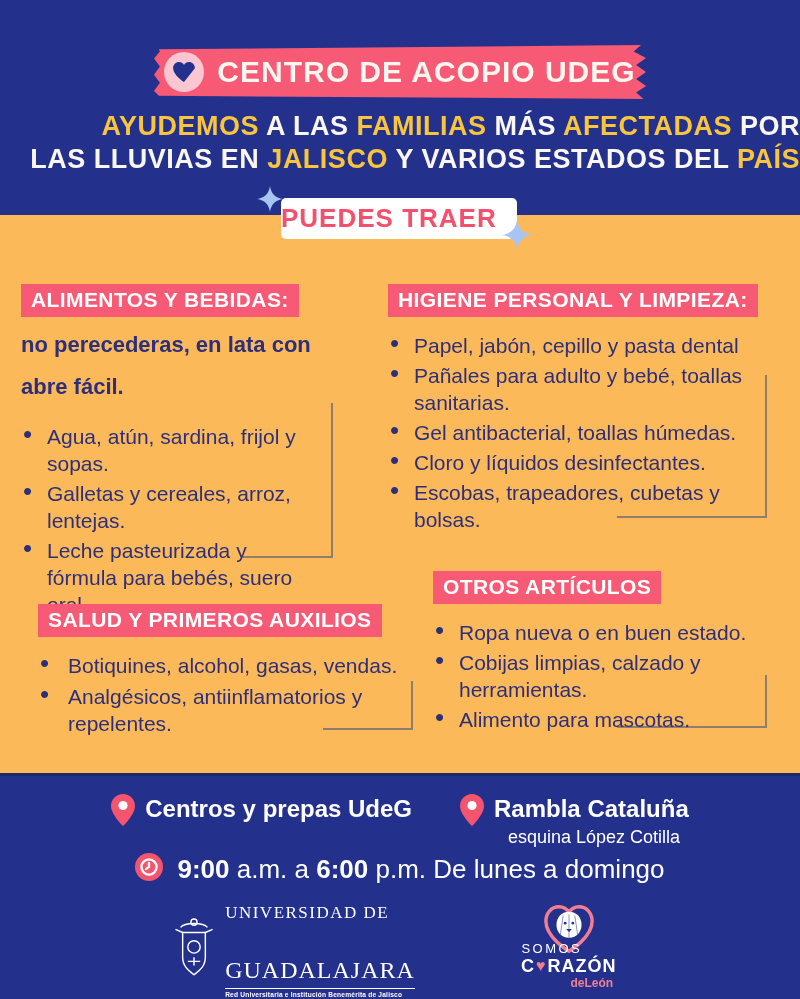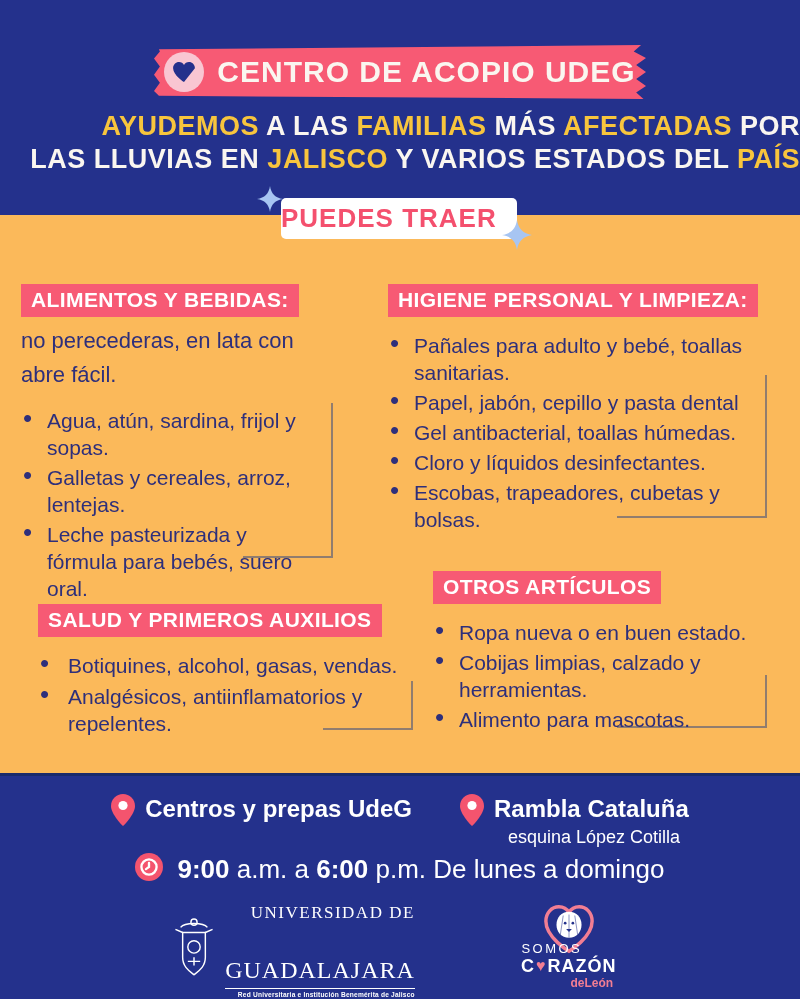--- a/index.html
+++ b/index.html
@@ -40,21 +40,21 @@
   .sparkle-1{left:257px;top:186px;}
   .sparkle-2{left:502px;top:220px;}
 
   
   .orange-band{position:absolute;left:0;top:215px;width:800px;height:561px;background:var(--orange);
     border-bottom:3px solid var(--blue-deep);z-index:1;}
 
   .section{position:absolute;z-index:2;}
   .sec-title{display:inline-block;background:var(--pink);color:#fff;font-weight:800;font-size:21px;
     letter-spacing:.4px;padding:4px 10px 5px 10px;white-space:nowrap;}
-  .sec-subtitle{margin-top:7px;font-size:22px;font-weight:400;color:var(--navy);line-height:34px;}
+  .sec-subtitle{margin-top:7px;font-size:22px;font-weight:700;color:var(--navy);line-height:42px;}
   .sec-list{list-style:none;margin-top:15px;}
   .sec-list li{position:relative;padding-left:26px;font-size:21px;font-weight:500;color:var(--navy);
     line-height:27px;margin-bottom:3px;}
   .sec-list li::before{content:"\2022";position:absolute;left:2px;top:-2px;font-size:26px;color:var(--navy);}
   .sec-alimentos{left:21px;top:284px;width:300px;}
   .sec-higiene{left:388px;top:284px;width:382px;}
   .sec-salud{left:38px;top:604px;width:372px;}
   .sec-salud .sec-list li{margin-bottom:4px;padding-left:30px;}
   .sec-otros{left:433px;top:571px;width:338px;}
 
@@ -71,21 +71,21 @@
   .loc-item .pin{margin-top:2px;flex:0 0 auto;}
   .loc-name{font-size:24px;font-weight:700;line-height:34px;white-space:nowrap;}
   .loc-detail{font-size:18px;font-weight:400;line-height:22px;margin-left:14px;white-space:nowrap;}
 
   .sched-row{position:absolute;left:0;top:853px;width:100%;display:flex;justify-content:center;
     align-items:center;gap:14px;color:#fff;z-index:2;}
   .sched-text{font-size:26px;font-weight:400;white-space:nowrap;}
   .sched-text .b{font-weight:800;}
 
   .logos-row{position:absolute;left:0;top:903px;width:100%;display:flex;justify-content:center;
-    align-items:flex-start;gap:96px;z-index:2;text-align:right;}
+    align-items:flex-start;gap:96px;z-index:2;}
   .udg-logo{display:flex;align-items:center;gap:10px;color:#fff;}
   .udg-text{display:flex;flex-direction:column;}
   .udg-line1{font-family:"Liberation Serif","DejaVu Serif",serif;font-size:17px;letter-spacing:1.5px;white-space:nowrap;}
   .udg-line2{font-family:"Liberation Serif","DejaVu Serif",serif;font-size:24px;letter-spacing:1px;white-space:nowrap;margin-top:34px;}
   .udg-tagline{margin-top:4px;border-top:1px solid #fff;padding-top:2px;font-size:6.6px;
     letter-spacing:.2px;white-space:nowrap;font-weight:700;}
   .lion-logo{width:116px;display:flex;flex-direction:column;align-items:center;line-height:1;}
   .lion-word1{margin-top:-16px;margin-right:34px;font-size:13px;font-weight:400;color:#fff;letter-spacing:2.5px;}
   .lion-word2{margin-top:2px;font-size:18px;font-weight:800;color:#fff;letter-spacing:1px;display:flex;align-items:center;}
   .heart-o{color:var(--lion-pink);font-size:16px;margin:0 1px;}
@@ -137,22 +137,22 @@
     <ul class="sec-list">
       <li>Agua, atún, sardina, frijol y sopas.</li>
       <li>Galletas y cereales, arroz, lentejas.</li>
       <li>Leche pasteurizada y fórmula para bebés, suero oral.</li>
     </ul>
   </div>
 
   <div class="section sec-higiene">
     <span class="sec-title">HIGIENE PERSONAL Y LIMPIEZA:</span>
     <ul class="sec-list">
+      <li>Papel, jabón, cepillo y pasta dental</li>
       <li>Pañales para adulto y bebé, toallas sanitarias.</li>
-      <li>Papel, jabón, cepillo y pasta dental</li>
       <li>Gel antibacterial, toallas húmedas.</li>
       <li>Cloro y líquidos desinfectantes.</li>
       <li>Escobas, trapeadores, cubetas y bolsas.</li>
     </ul>
   </div>
 
   <div class="section sec-salud">
     <span class="sec-title">SALUD Y PRIMEROS AUXILIOS</span>
     <ul class="sec-list">
       <li>Botiquines, alcohol, gasas, vendas.</li>

